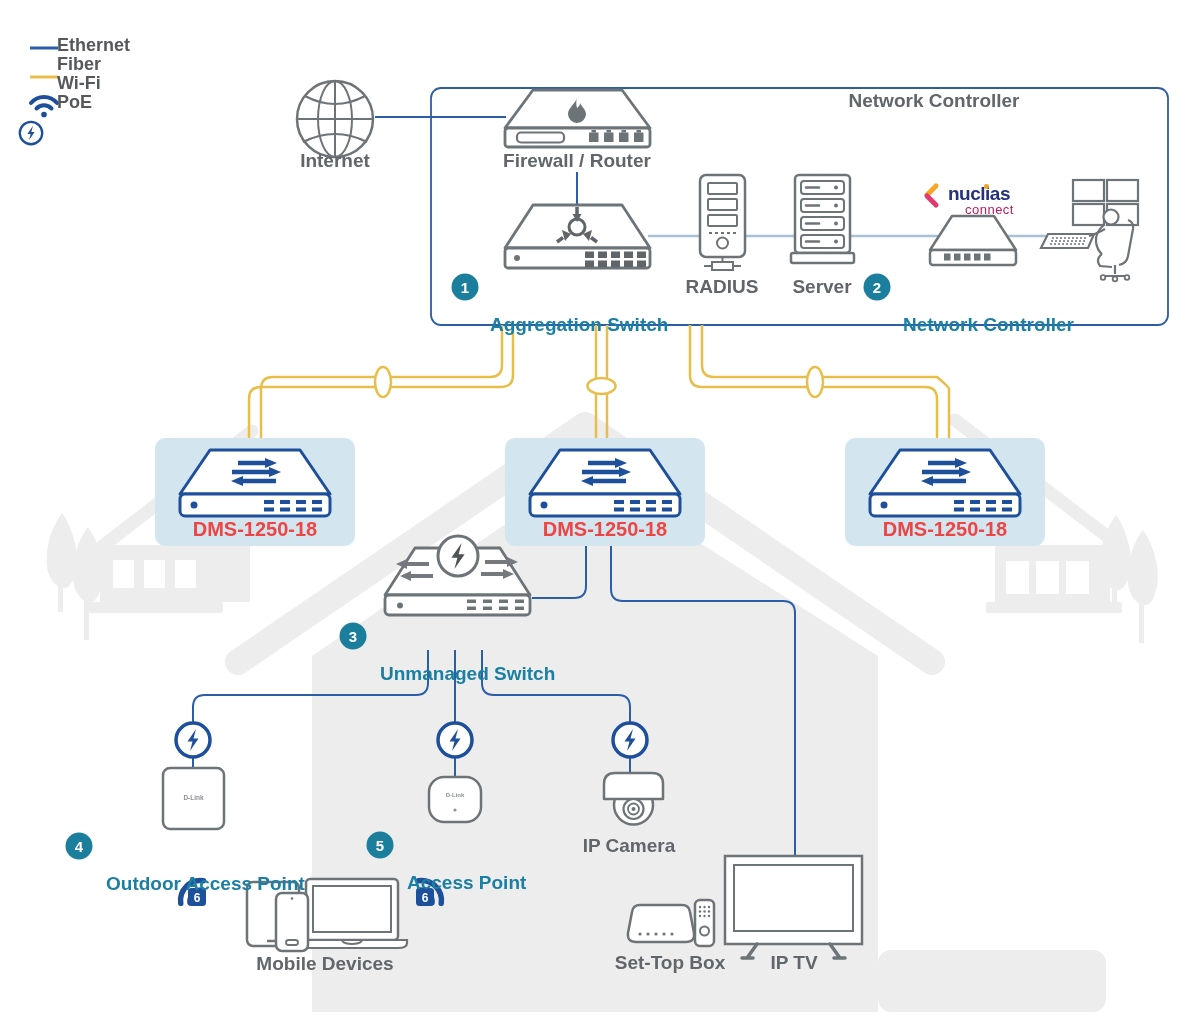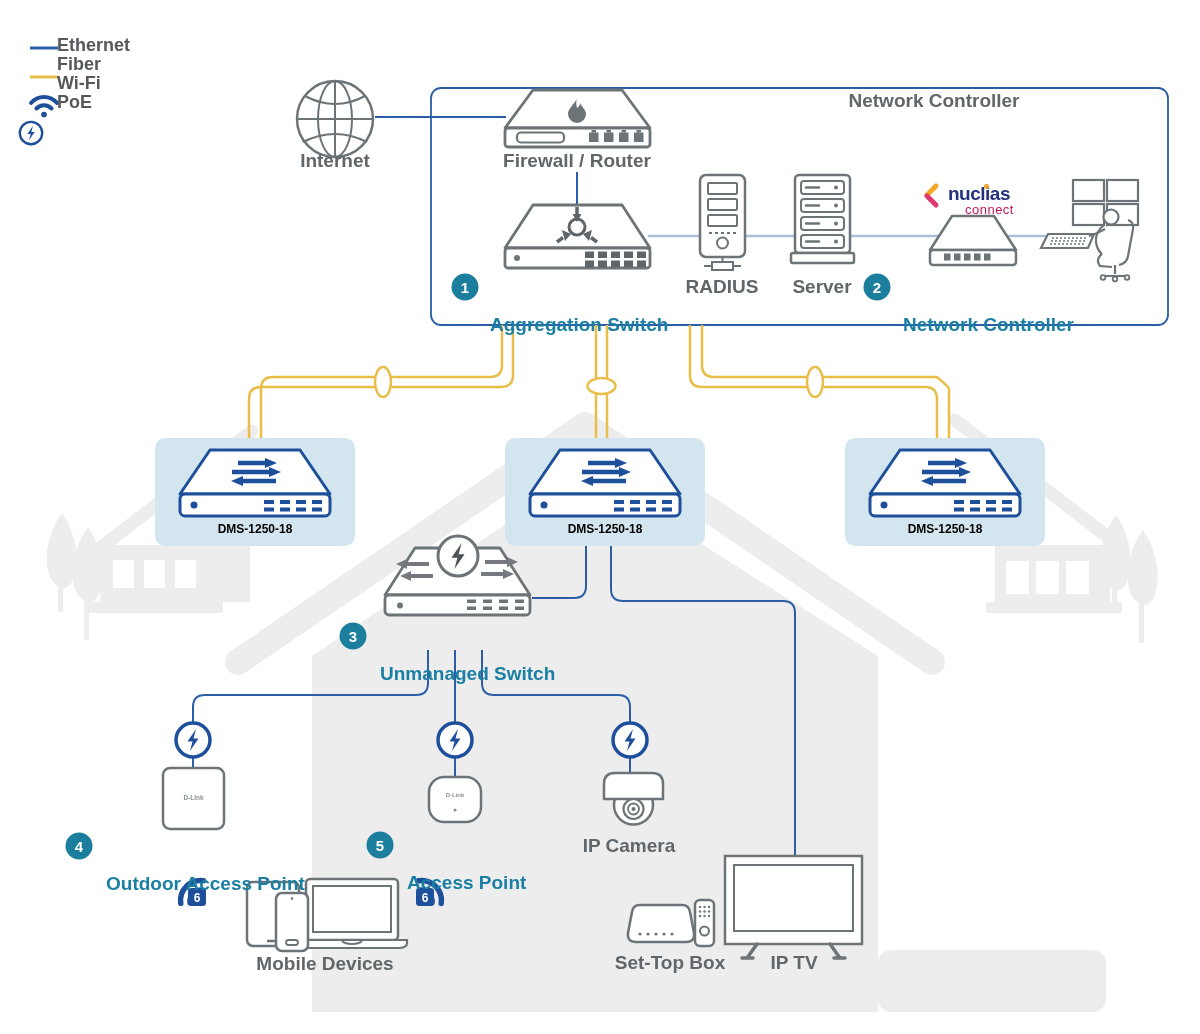--- a/index.html
+++ b/index.html
@@ -3,21 +3,21 @@
 <meta charset="utf-8">
 <style>
   html,body{margin:0;padding:0;background:#fff;}
   #stage{position:relative;width:1200px;height:1034px;background:#fff;overflow:hidden;
          font-family:"Liberation Sans",sans-serif;}
   #stage svg.layer{position:absolute;left:0;top:0;}
   .lbl{position:absolute;font:700 19px "Liberation Sans",sans-serif;color:#60666a;white-space:nowrap;}
   .ctr{transform:translate(-50%,-50%);}
   .midy{transform:translateY(-50%);}
   .teal{color:#1a7fa3;margin-top:38px;}
-  .navy{color:#000000;font-size:12px;text-align:center;}
+  .navy{color:#ef4444;font-size:20px;text-align:center;}
   .badge{position:absolute;width:27px;height:27px;border-radius:50%;background:#1b7e9c;color:#fff;
          font:700 15px/27px "Liberation Sans",sans-serif;text-align:center;transform:translate(-50%,-50%);}
   .legend{position:absolute;left:14px;top:36px;display:flex;flex-direction:column;}
   .legend-row{display:flex;align-items:center;gap:9px;height:19px;}
   .legend-row .ltext{font:700 18px "Liberation Sans",sans-serif;color:#55595c;}
   .brandname{position:absolute;left:944px;top:183px;width:70px;font:800 19px "Liberation Sans",sans-serif;
              color:#25317c;letter-spacing:-0.5px;text-align:center;}
   .brandsub{position:absolute;left:944px;top:202px;width:70px;text-align:right;
             font:400 13px "Liberation Sans",sans-serif;color:#be185d;letter-spacing:0.5px;}
   .idot{position:absolute;left:984px;top:184px;width:4.5px;height:4.5px;border-radius:50%;background:#f0a32e;}

